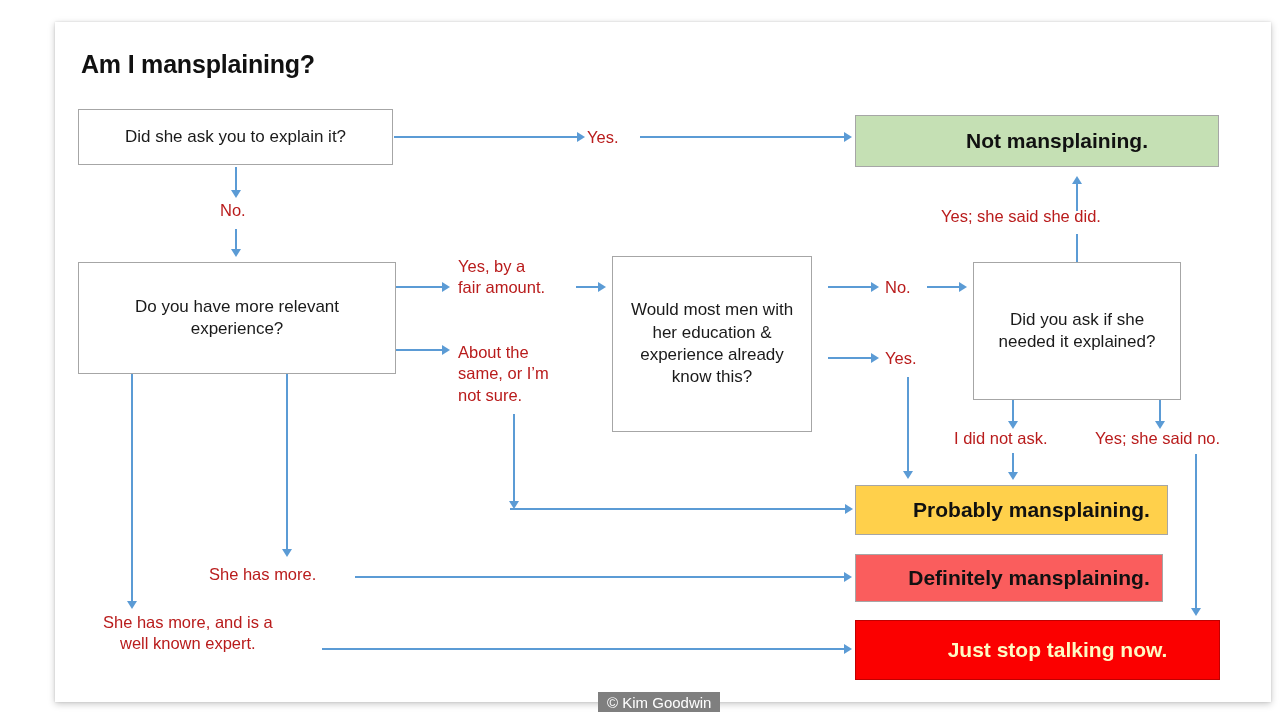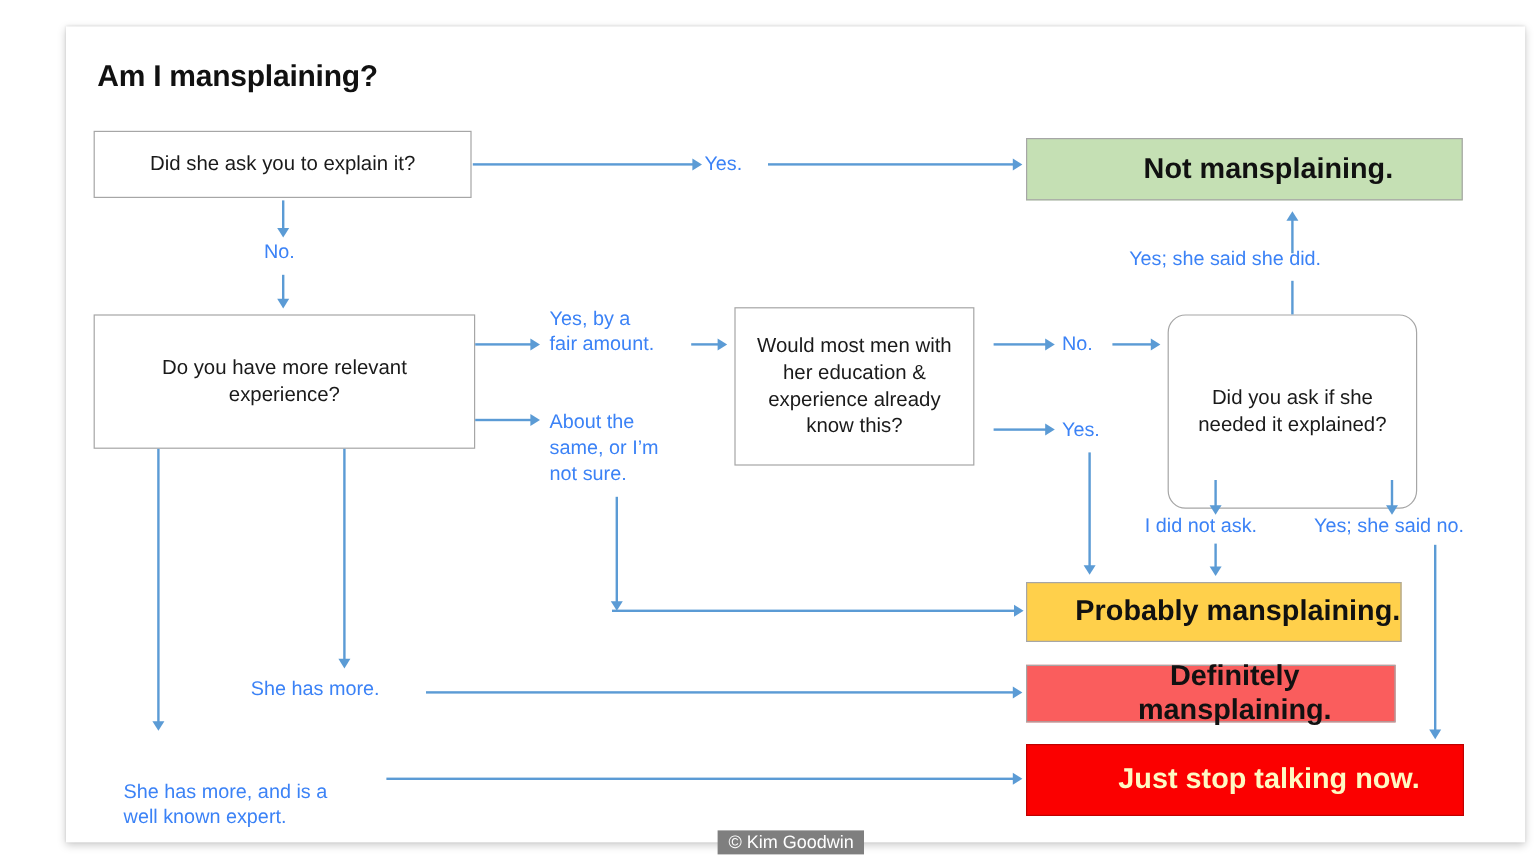--- a/index.html
+++ b/index.html
@@ -37,32 +37,32 @@
     color: #1a1a1a;
     font-size: 17px;
     line-height: 1.32;
     padding: 4px 8px;
   }
   .outcome {
     position: absolute;
     display: flex; align-items: center; justify-content: center;
     text-align: center;
     font-weight: bold;
-    font-size: 24px;
+    font-size: 21px;
     color: #111111;
     border: 1px solid #A6A6A6;
     padding-left: 40px;
   }
   .outcome.red { color: #fef9c3; border: 1px solid #C00000; }
 
   
   .lbl {
     position: absolute;
     font-size: 16.5px;
-    color: #3b82f6;
+    color: #b91c1c;
     line-height: 1.3;
     white-space: pre-line;
   }
 
   
   .hline, .vline { position: absolute; background: #5B9BD5; }
   .hline { height: 2px; }
   .vline { width: 2px; }
 
   .arrowR, .arrowD, .arrowU {
@@ -99,23 +99,23 @@
 
 <div id="stage">
   <div id="slide">
 
     <div class="title">Am I mansplaining?</div>
 
     <div class="node" style="left:23px; top:240px; width:318px; height:112px; padding:0 26px;">Do you have more relevant experience?</div>
 
     <div class="node" style="left:23px; top:87px; width:315px; height:56px;">Did she ask you to explain it?</div>
 
-    <div class="node" style="left:557px; top:234px; width:200px; height:132px;">Would most men with her education &amp; experience already know this?</div>
+    <div class="node" style="left:557px; top:234px; width:200px; height:176px;">Would most men with her education &amp; experience already know this?</div>
 
-    <div class="node" style="left:918px; top:240px; width:208px; height:162px;border-radius:15px;">Did you ask if she needed it explained?</div>
+    <div class="node" style="left:918px; top:240px; width:208px; height:138px;">Did you ask if she needed it explained?</div>
 
     <div class="outcome" style="left:800px; top:93px; width:364px; height:52px; background:#C5E0B4;">Not mansplaining.</div>
 
     <div class="outcome" style="left:800px; top:463px; width:313px; height:50px; background:#FFD04B;">Probably mansplaining.</div>
 
     <div class="outcome" style="left:800px; top:532px; width:308px; height:48px; background:#FA5D5D;">Definitely mansplaining.</div>
 
     <div class="outcome red" style="left:800px; top:598px; width:365px; height:60px; background:#FB0000;">Just stop talking now.</div>
 
     <div class="hline" style="left:339px; top:114px; width:185px;"></div>
@@ -177,21 +177,21 @@
     <div class="arrowD" style="left:1136px; top:586px;"></div>
 
     <div class="vline" style="left:231px; top:352px; height:178px;"></div>
     <div class="arrowD" style="left:227px; top:527px;"></div>
     <div class="lbl" style="left:154px; top:542px;">She has more.</div>
     <div class="hline" style="left:300px; top:554px; width:491px;"></div>
     <div class="arrowR" style="left:789px; top:550px;"></div>
 
     <div class="vline" style="left:76px; top:352px; height:230px;"></div>
     <div class="arrowD" style="left:72px; top:579px;"></div>
-    <div class="lbl" style="left:48px; top:628px;">She has more, and is a
+    <div class="lbl" style="left:48px; top:590px;text-align:center;">She has more, and is a
 well known expert.</div>
     <div class="hline" style="left:267px; top:626px; width:524px;"></div>
     <div class="arrowR" style="left:789px; top:622px;"></div>
 
   </div>
 
   <div class="credit">© Kim Goodwin</div>
 </div>
 
 </body></html>

